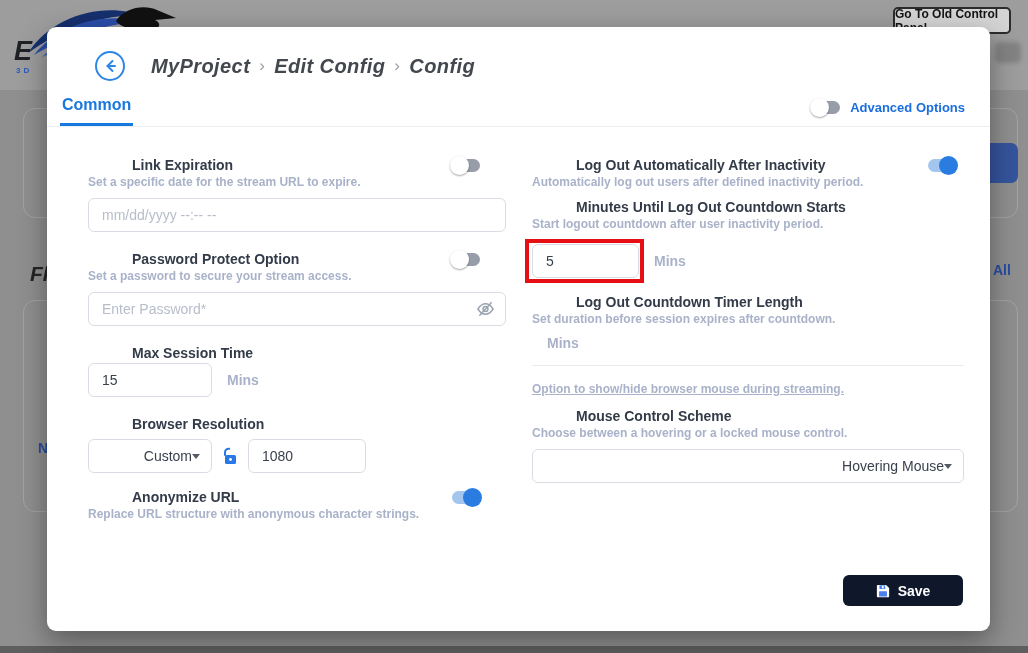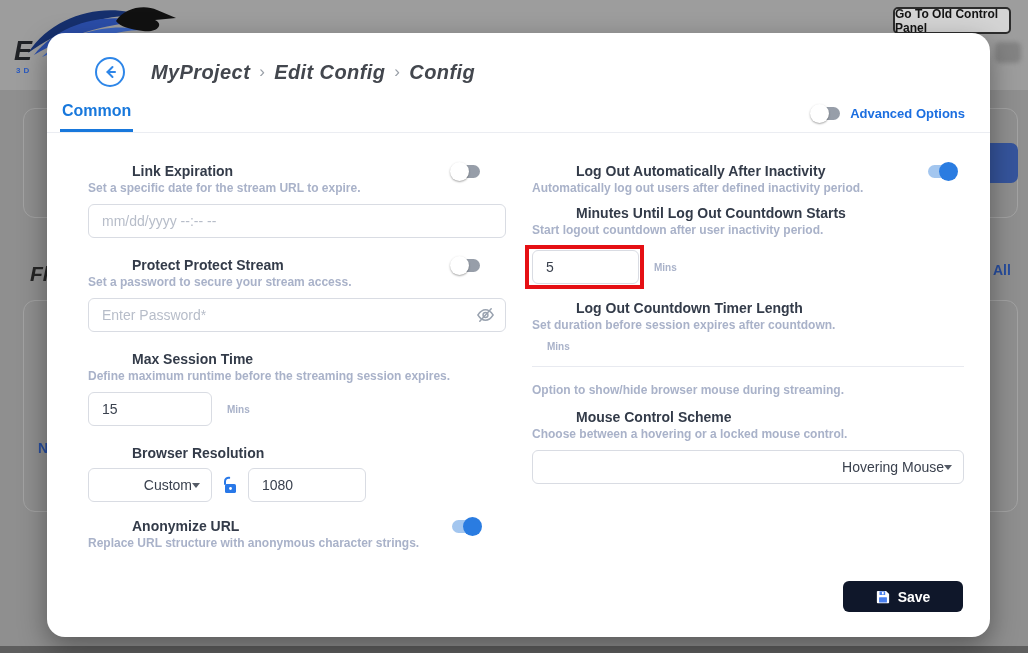--- a/index.html
+++ b/index.html
@@ -15,21 +15,21 @@
   .old-panel-btn { position:absolute; left:893px; top:7px; width:118px; height:27px; background:#d4d4d4; border:2px solid #2c2c2c; border-radius:5px; font-size:12px; font-weight:700; color:#141414; display:flex; align-items:center; justify-content:center; font-family:"Liberation Sans", sans-serif; }
   .avatar-blob { position:absolute; left:995px; top:42px; width:26px; height:21px; background:#838383; border-radius:5px; filter:blur(2px); }
   .bg-card1 { position:absolute; left:23px; top:108px; width:995px; height:110px; border:1px solid #a3a3a3; border-radius:12px; }
   .bg-card2 { position:absolute; left:23px; top:300px; width:995px; height:212px; border:1px solid #a3a3a3; border-radius:12px; }
   .bg-bluebtn { position:absolute; left:962px; top:143px; width:56px; height:40px; background:#35549c; border-radius:7px; }
   .bg-fl { position:absolute; left:30px; top:262px; font-size:21px; font-weight:800; font-style:italic; color:#252525; }
   .bg-n { position:absolute; left:38px; top:440px; font-size:14px; font-weight:700; color:#274d9e; }
   .bg-all { position:absolute; left:993px; top:262px; font-size:14px; font-weight:700; color:#274d9e; }
 
   
-  .modal { position:absolute; left:47px; top:33px; width:943px; height:604px; background:#ffffff; border-radius:18px; box-shadow:0 10px 28px rgba(0,0,0,.38); }
+  .modal { position:absolute; left:47px; top:27px; width:943px; height:604px; background:#ffffff; border-radius:9px; box-shadow:0 10px 28px rgba(0,0,0,.38); }
   .modal-header { display:flex; align-items:center; gap:26px; padding:24px 0 0 48px; }
   .back-btn { width:30px; height:30px; border-radius:50%; border:2px solid #2e86e8; background:#fff; display:flex; align-items:center; justify-content:center; cursor:pointer; flex:0 0 auto; }
   .breadcrumb { font-size:20px; font-weight:700; font-style:italic; color:#43474e; letter-spacing:.4px; display:flex; align-items:center; gap:9px; }
   .breadcrumb .sep { color:#9aa0a8; font-weight:400; font-style:normal; font-size:17px; }
 
   .tabbar { margin-top:15px; padding:0 25px 0 13px; border-bottom:1px solid #ebedf2; display:flex; justify-content:space-between; align-items:flex-end; }
   .tab { color:#1878dc; font-size:16px; font-weight:600; padding:0 2px 9px 2px; border-bottom:3px solid #1878dc; }
   .adv { display:flex; align-items:center; gap:10px; padding-bottom:11px; }
   .adv-label { font-size:13px; font-weight:700; color:#1b6ee0; }
 
@@ -45,21 +45,21 @@
   .tg-off-left { margin-right:26px; }
   .tg-off-right { margin-right:8px; }
 
   .inp { height:34px; border:1px solid #d9dce3; border-radius:6px; font-size:14px; color:#3a414e; padding:0 12px 0 13px; font-family:"Liberation Sans", sans-serif; outline:none; background:#fff; }
   .inp::placeholder { color:#b7bdc9; }
   .full { width:418px; }
   .w124 { width:124px; }
   .w118 { width:118px; }
   .w107 { width:107px; }
   .w110 { width:110px; }
-  .unit { font-size:10px; font-weight:700; color:#a9b2c9; margin-left:15px; }
+  .unit { font-size:14px; font-weight:700; color:#a9b2c9; margin-left:15px; }
   .inline-field { display:flex; align-items:center; position:relative; }
   .pw-wrap { position:relative; width:418px; }
   .pw-wrap .inp { width:418px; }
   .eye-icon { position:absolute; right:11px; top:8px; }
 
   .res-row { display:flex; align-items:center; gap:10px; }
   .selectbox { height:34px; border:1px solid #d9dce3; border-radius:6px; display:flex; align-items:center; justify-content:flex-end; padding:0 11px 0 13px; font-size:14px; color:#3a414e; cursor:pointer; background:#fff; }
   .sel-full { width:432px; }
   .caret { width:0; height:0; border-left:4px solid transparent; border-right:4px solid transparent; border-top:5px solid #555b66; }
 
@@ -140,41 +140,40 @@
           <div class="toggle off tg-off-left">
               <div class="knob"></div>
             </div>
         </div>
         <div class="desc">Set a specific date for the stream URL to expire.</div>
         <input class="inp full" placeholder="mm/dd/yyyy --:-- --" style="">
       </div>
 
       <div class="group">
         <div class="lrow">
-          <span class="lbl">Protect Protect Stream</span>
+          <span class="lbl">Password Protect Option</span>
           <div class="toggle off tg-off-left">
               <div class="knob"></div>
             </div>
         </div>
         <div class="desc">Set a password to secure your stream access.</div>
         <div class="pw-wrap">
           <input class="inp" type="text" placeholder="Enter Password*" style="">
           <svg class="eye-icon" width="19" height="18" viewBox="0 0 20 18">
             <path d="M2 9 C4.5 5.2 7.2 3.5 10 3.5 C12.8 3.5 15.5 5.2 18 9 C15.5 12.8 12.8 14.5 10 14.5 C7.2 14.5 4.5 12.8 2 9 Z" fill="none" stroke="#9aa3b0" stroke-width="1.5"></path>
             <circle cx="10" cy="9" r="2.6" fill="none" stroke="#9aa3b0" stroke-width="1.5"></circle>
             <line x1="4" y1="15.5" x2="16" y2="2.5" stroke="#9aa3b0" stroke-width="1.6" stroke-linecap="round"></line>
           </svg>
         </div>
       </div>
 
       <div class="group">
         <div class="lrow">
             <span class="lbl">Max Session Time</span>
           </div>
-        <div class="desc">Define maximum runtime before the streaming session expires.</div>
         <div class="inline-field">
           <input class="inp w124" value="15" style="">
           <span class="unit">Mins</span>
         </div>
       </div>
 
       <div class="group" style="margin-bottom:16px;">
         <div class="lrow" style="margin-bottom:7px;">
             <span class="lbl">Browser Resolution</span>
           </div>
@@ -236,21 +235,21 @@
           </div>
         <div class="desc">Set duration before session expires after countdown.</div>
         <div class="inline-field">
           <span class="unit">Mins</span>
         </div>
       </div>
 
       <div class="hdiv"></div>
 
       <div class="group" style="margin-bottom:12px;">
-        <div class="desc" style="margin-bottom:11px;">Option to show/hide browser mouse during streaming.</div>
+        <div class="desc" style="margin-bottom:11px;text-decoration:underline;">Option to show/hide browser mouse during streaming.</div>
       </div>
 
       <div class="group">
         <div class="lrow">
             <span class="lbl">Mouse Control Scheme</span>
           </div>
         <div class="desc">Choose between a hovering or a locked mouse control.</div>
         <div class="selectbox sel-full">
           <span>Hovering Mouse</span>
           <span class="caret"></span>

